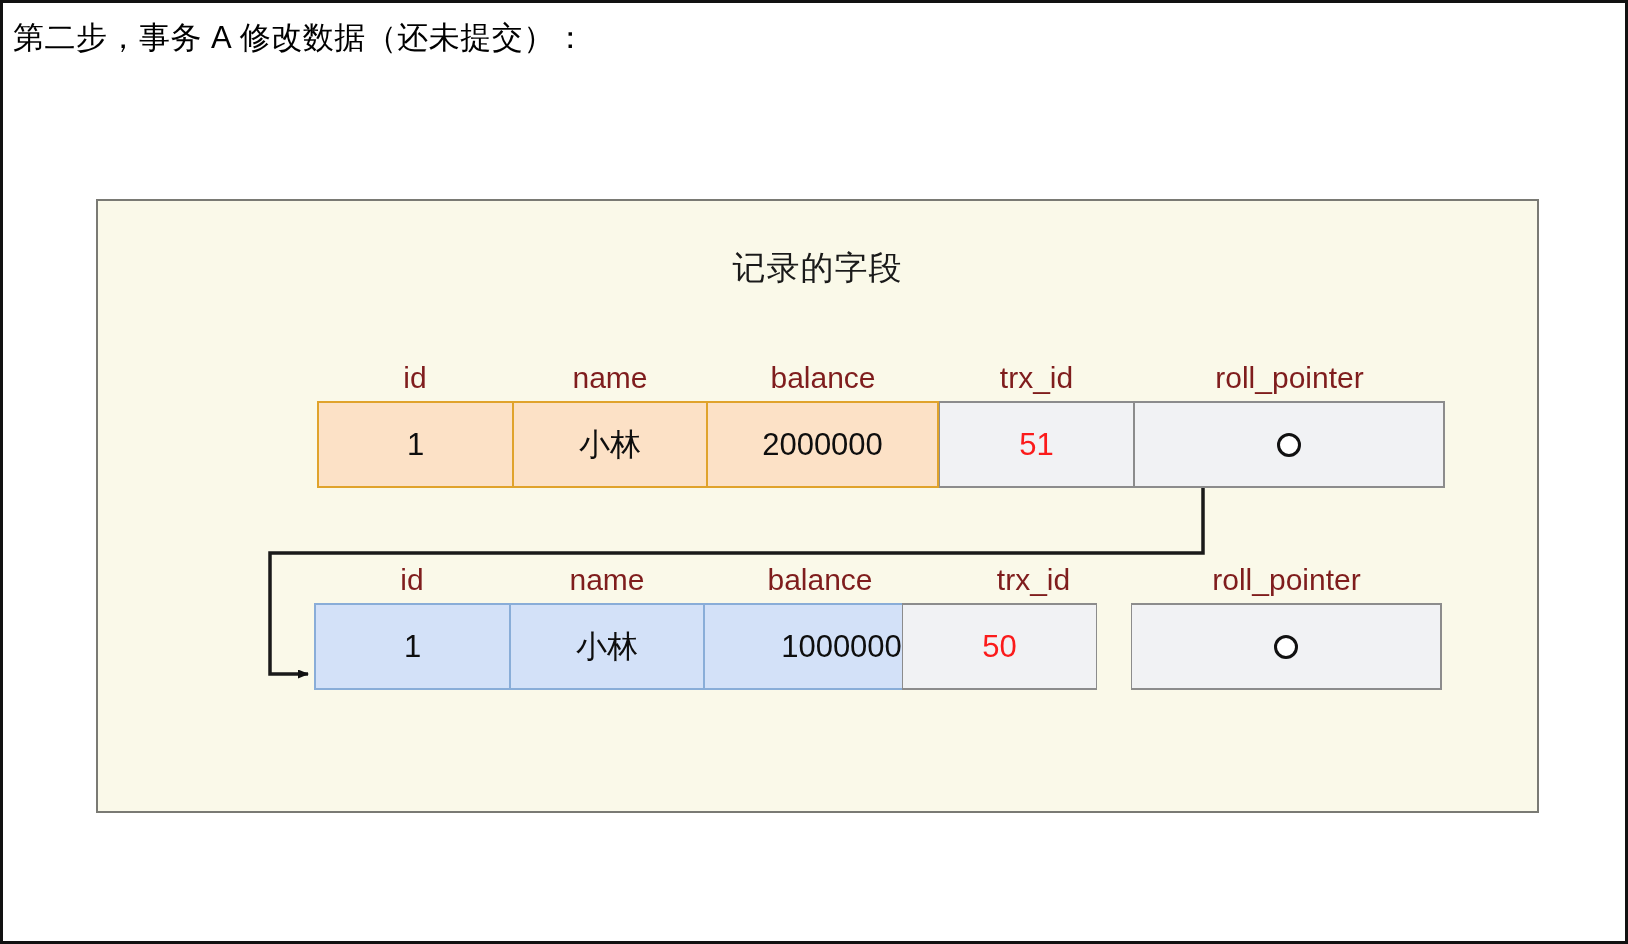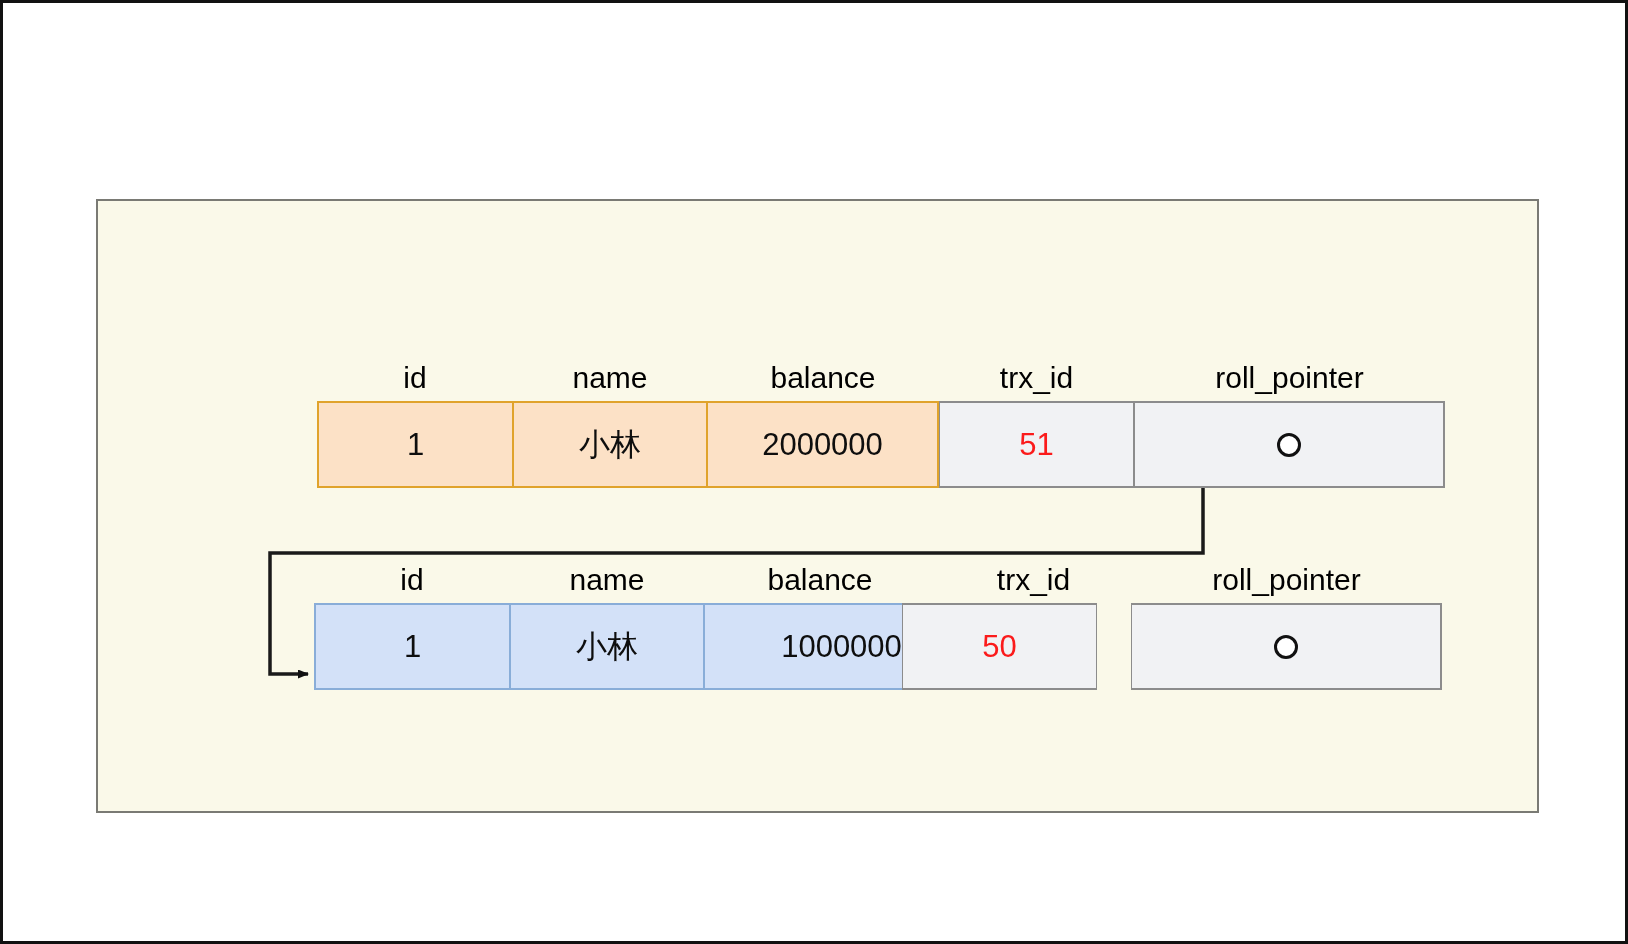--- a/index.html
+++ b/index.html
@@ -66,21 +66,21 @@
 
   .hdr-row {
     position: relative;
     height: 40px;
   }
   .hdr-cell {
     position: absolute;
     top: 0;
     text-align: center;
     font-size: 30px;
-    color: #000000;
+    color: #7f1d1d;
     white-space: nowrap;
   }
 
   .cell-row {
     position: relative;
     height: 87px;
   }
   .cell {
     position: absolute;
     top: 0;
@@ -141,23 +141,25 @@
     width: 1443px;
     height: 614px;
     pointer-events: none;
   }
 </style>
 </head>
 <body>
 
 <div id="page">
 
+  <div id="heading">第二步，事务 A 修改数据（还未提交）：</div>
 
   <div id="diagram-panel">
 
+    <div id="diagram-title">记录的字段</div>
 
     <svg id="connector" viewBox="0 0 1443 614" xmlns="http://www.w3.org/2000/svg">
       <defs>
         <marker id="arrowhead" markerWidth="11" markerHeight="9" refX="10" refY="4.5" orient="auto" markerUnits="userSpaceOnUse">
           <path d="M0,0 L11,4.5 L0,9 z" fill="#111111"></path>
         </marker>
       </defs>
       <path d="M 1105,268 L 1105,352 L 172,352 L 172,473 L 210,473" fill="none" stroke="#1a1a1a" stroke-width="3.5" marker-end="url(#arrowhead)"></path>
     </svg>
 

